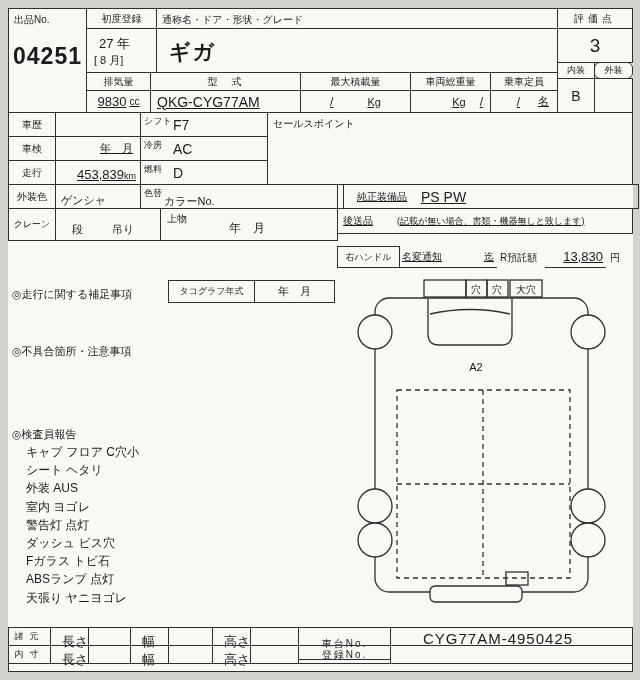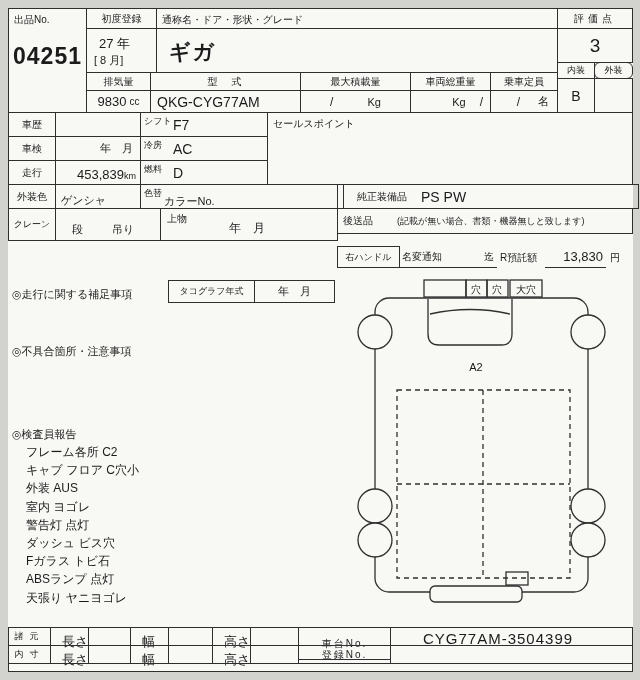--- a/index.html
+++ b/index.html
@@ -12,21 +12,21 @@
   .cc{display:flex;align-items:center;justify-content:center;white-space:nowrap;}
   .s9{font-size:9px;}  .s10{font-size:10px;}  .s11{font-size:11px;}  .s12{font-size:12px;}
   .s13{font-size:13px;} .s14{font-size:14px;}
   .corner{position:absolute;left:3px;top:2px;font-size:9px;white-space:nowrap;}
   .cellval{position:absolute;left:32px;top:4px;font-size:14px;white-space:nowrap;}
   .toplbl{font-size:10px;padding:4px 0 0 5px;white-space:nowrap;}
   #exhibit-num{margin-top:16px;text-align:center;font-size:23px;font-weight:bold;letter-spacing:1px;}
   #vehicle-name{padding:9px 0 0 12px;font-size:21px;font-weight:bold;letter-spacing:2px;}
   #score-val{font-size:19px;}
   .lsp2{letter-spacing:2px;} .lsp4{letter-spacing:4px;} .lsp6{letter-spacing:6px;}
-  .rowflex{display:flex;align-items:center;white-space:nowrap;}
+  .rowflex{display:flex;align-items:center;white-space:nowrap;text-decoration:underline;}
   #inspector-list{position:absolute;left:26px;top:443px;font-size:12px;line-height:18.2px;white-space:nowrap;}
   .dimlbl{font-size:13px;padding:5px 0 0 11px;white-space:nowrap;}
   #chassis-value{font-size:15px;letter-spacing:1px;padding:2px 0 0 32px;white-space:nowrap;}
   svg{pointer-events:none;}
 </style>
 </head>
 <body>
 
 <div id="paper"></div>
 
@@ -151,22 +151,22 @@
 <div class="txt s10" style="left:610px;top:251px;">円</div>
 
 <div class="txt s11" style="left:12px;top:287px;">◎走行に関する補足事項</div>
 <div class="box cc s9" style="left:168px;top:280px;width:87px;height:23px;">タコグラフ年式</div>
 <div class="box cc s11" style="left:254px;top:280px;width:81px;height:23px;">年　月</div>
 
 <div class="txt s11" style="left:12px;top:344px;">◎不具合箇所・注意事項</div>
 <div class="txt s11" style="left:12px;top:427px;">◎検査員報告</div>
 
 <div id="inspector-list">
-  <div>フレーム各所 C2</div>
   <div>キャブ フロア C穴小</div>
+  <div>シート ヘタリ</div>
   <div>外装 AUS</div>
   <div>室内 ヨゴレ</div>
   <div>警告灯 点灯</div>
   <div>ダッシュ ビス穴</div>
   <div>Fガラス トビ石</div>
   <div>ABSランプ 点灯</div>
   <div>天張り ヤニヨゴレ</div>
 </div>
 
 <svg style="position:absolute;left:336px;top:268px;" width="300" height="358" viewBox="0 0 300 358">
@@ -202,21 +202,21 @@
 
 <div class="box cc s9 lsp6" style="left:8px;top:627px;width:43px;height:19px;">諸元</div>
 <div class="box dimlbl" style="left:50px;top:627px;width:39px;height:19px;">長さ</div>
 <div class="box" style="left:88px;top:627px;width:43px;height:19px;"></div>
 <div class="box dimlbl" style="left:130px;top:627px;width:39px;height:19px;">幅</div>
 <div class="box" style="left:168px;top:627px;width:45px;height:19px;"></div>
 <div class="box dimlbl" style="left:212px;top:627px;width:39px;height:19px;">高さ</div>
 <div class="box" style="left:250px;top:627px;width:49px;height:19px;"></div>
 <div class="box cc s10 lsp2" style="left:298px;top:627px;width:93px;height:33px;">車台No.</div>
 <div class="box" style="left:390px;top:627px;width:243px;height:19px;">
-  <div id="chassis-value">CYG77AM-3504399</div>
+  <div id="chassis-value">CYG77AM-4950425</div>
 </div>
 
 <div class="box cc s9 lsp6" style="left:8px;top:645px;width:43px;height:19px;">内寸</div>
 <div class="box dimlbl" style="left:50px;top:645px;width:39px;height:19px;">長さ</div>
 <div class="box" style="left:88px;top:645px;width:43px;height:19px;"></div>
 <div class="box dimlbl" style="left:130px;top:645px;width:39px;height:19px;">幅</div>
 <div class="box" style="left:168px;top:645px;width:45px;height:19px;"></div>
 <div class="box dimlbl" style="left:212px;top:645px;width:39px;height:19px;">高さ</div>
 <div class="box" style="left:250px;top:645px;width:49px;height:19px;"></div>
 <div class="box cc s10 lsp2" style="left:298px;top:645px;width:93px;height:19px;">登録No.</div>

